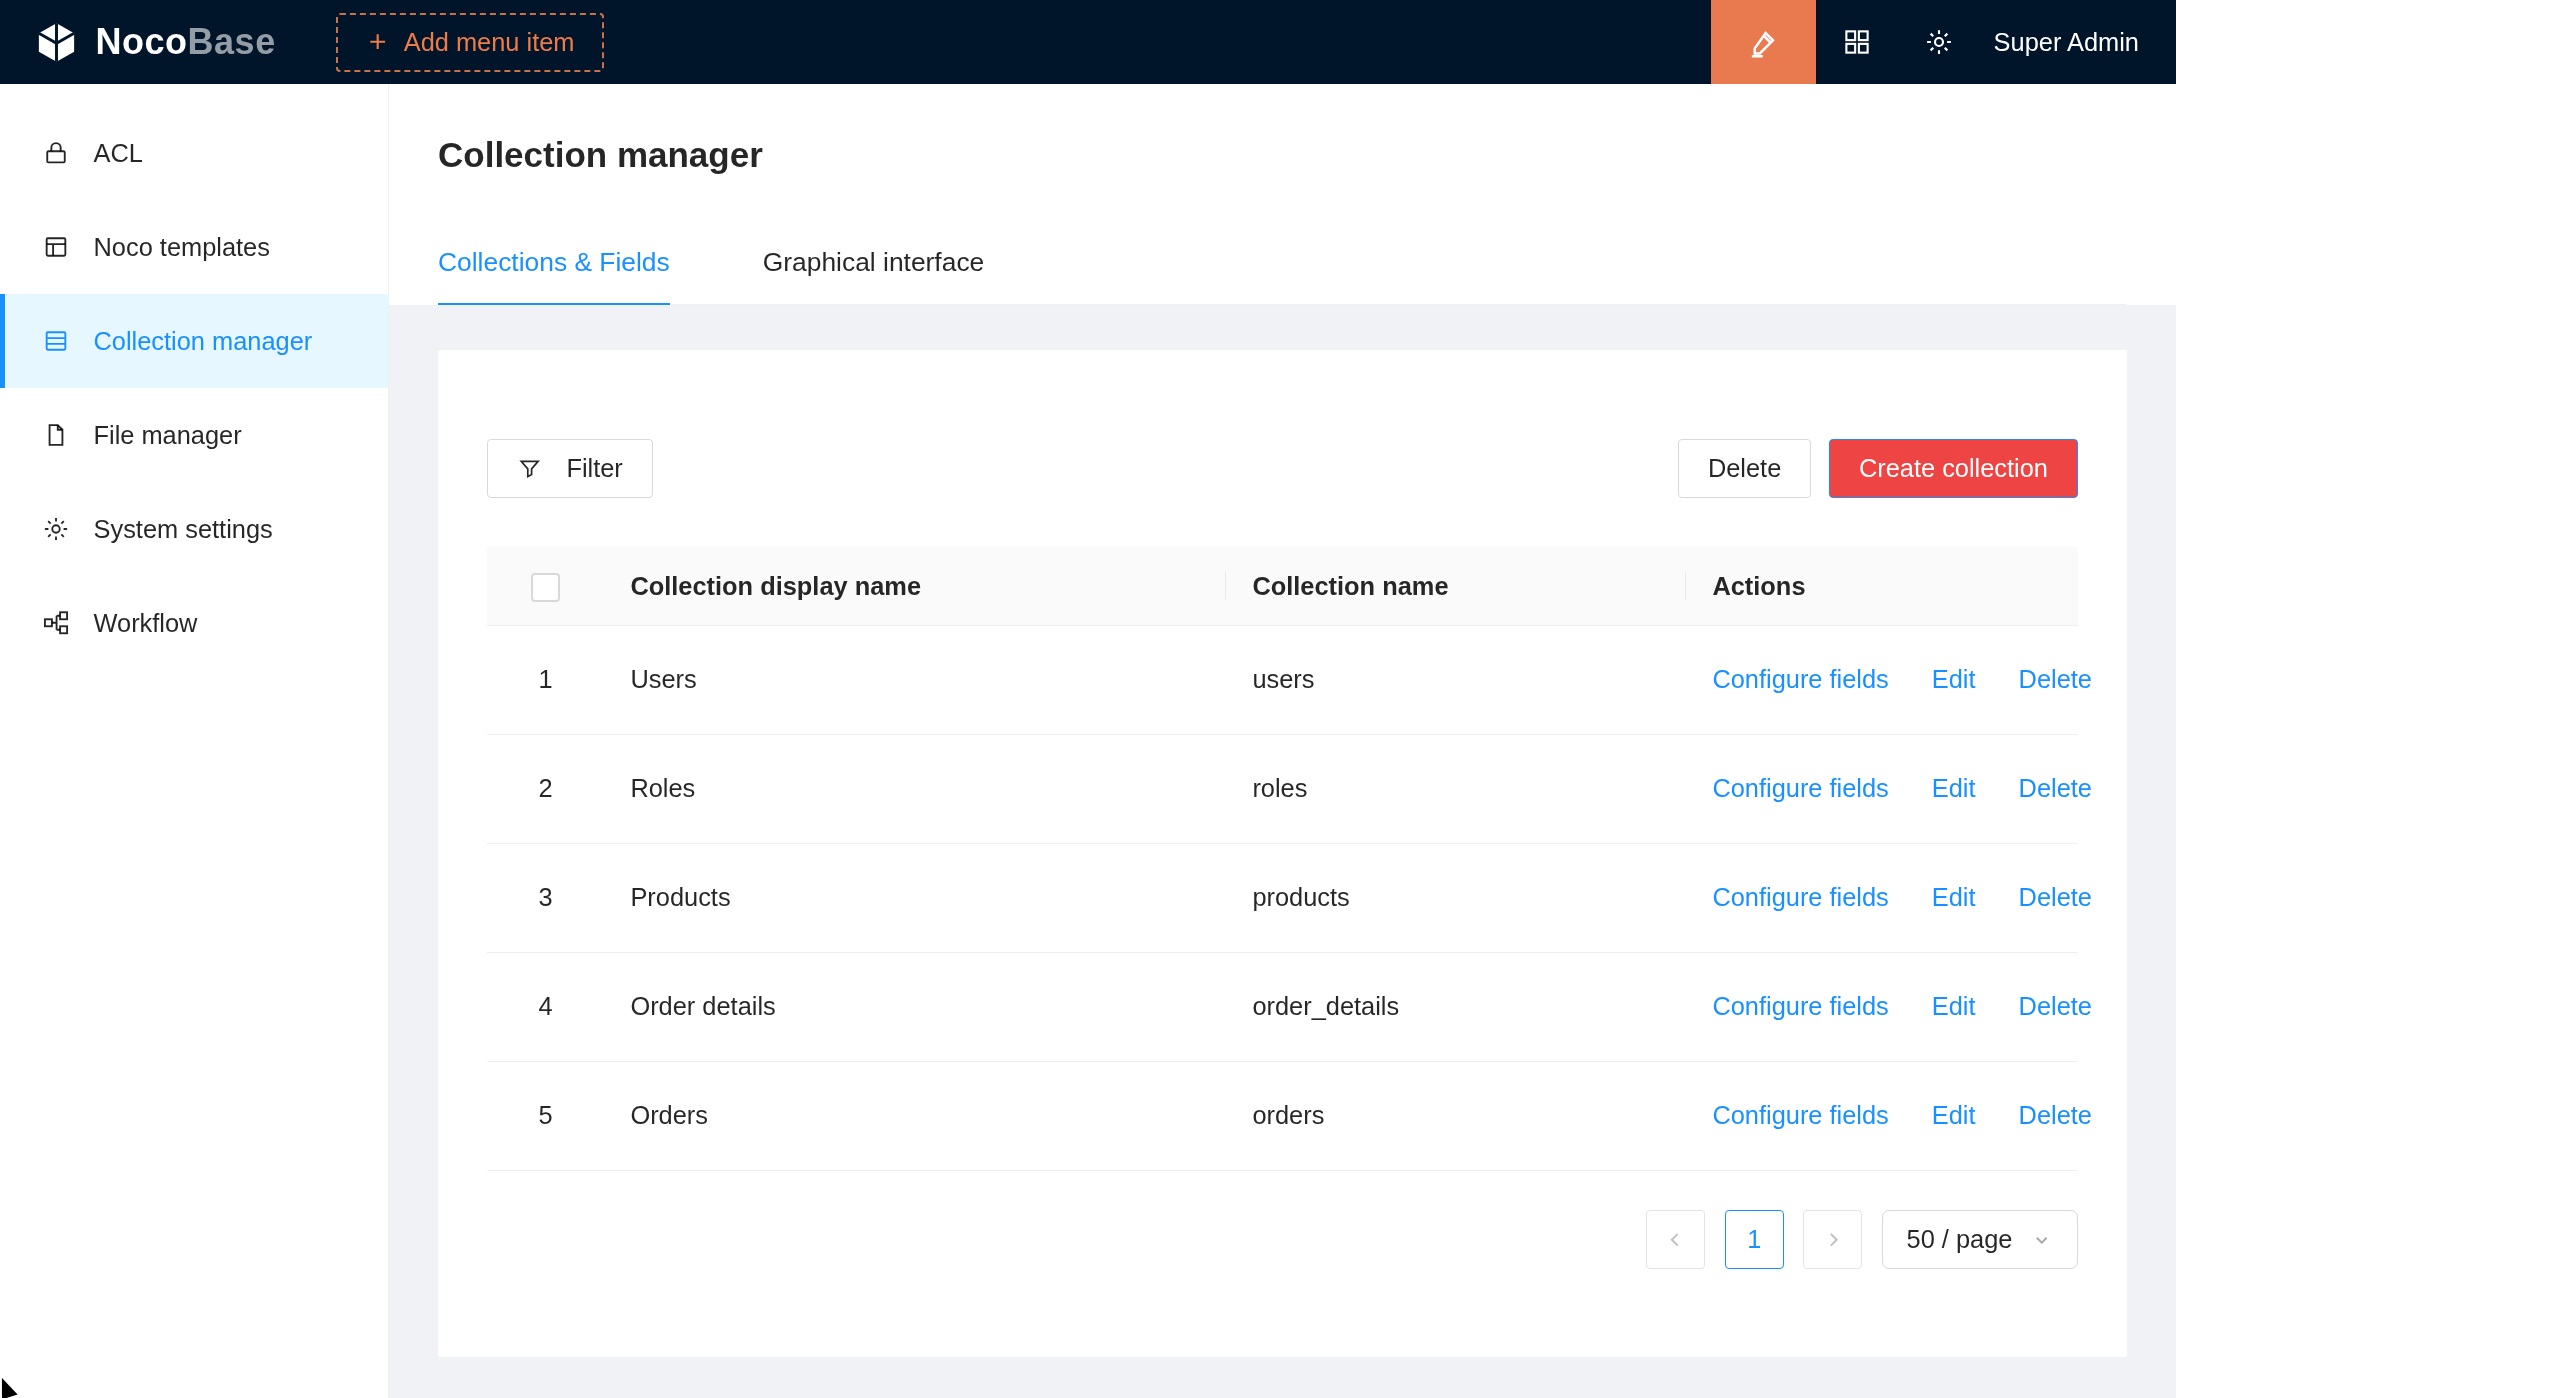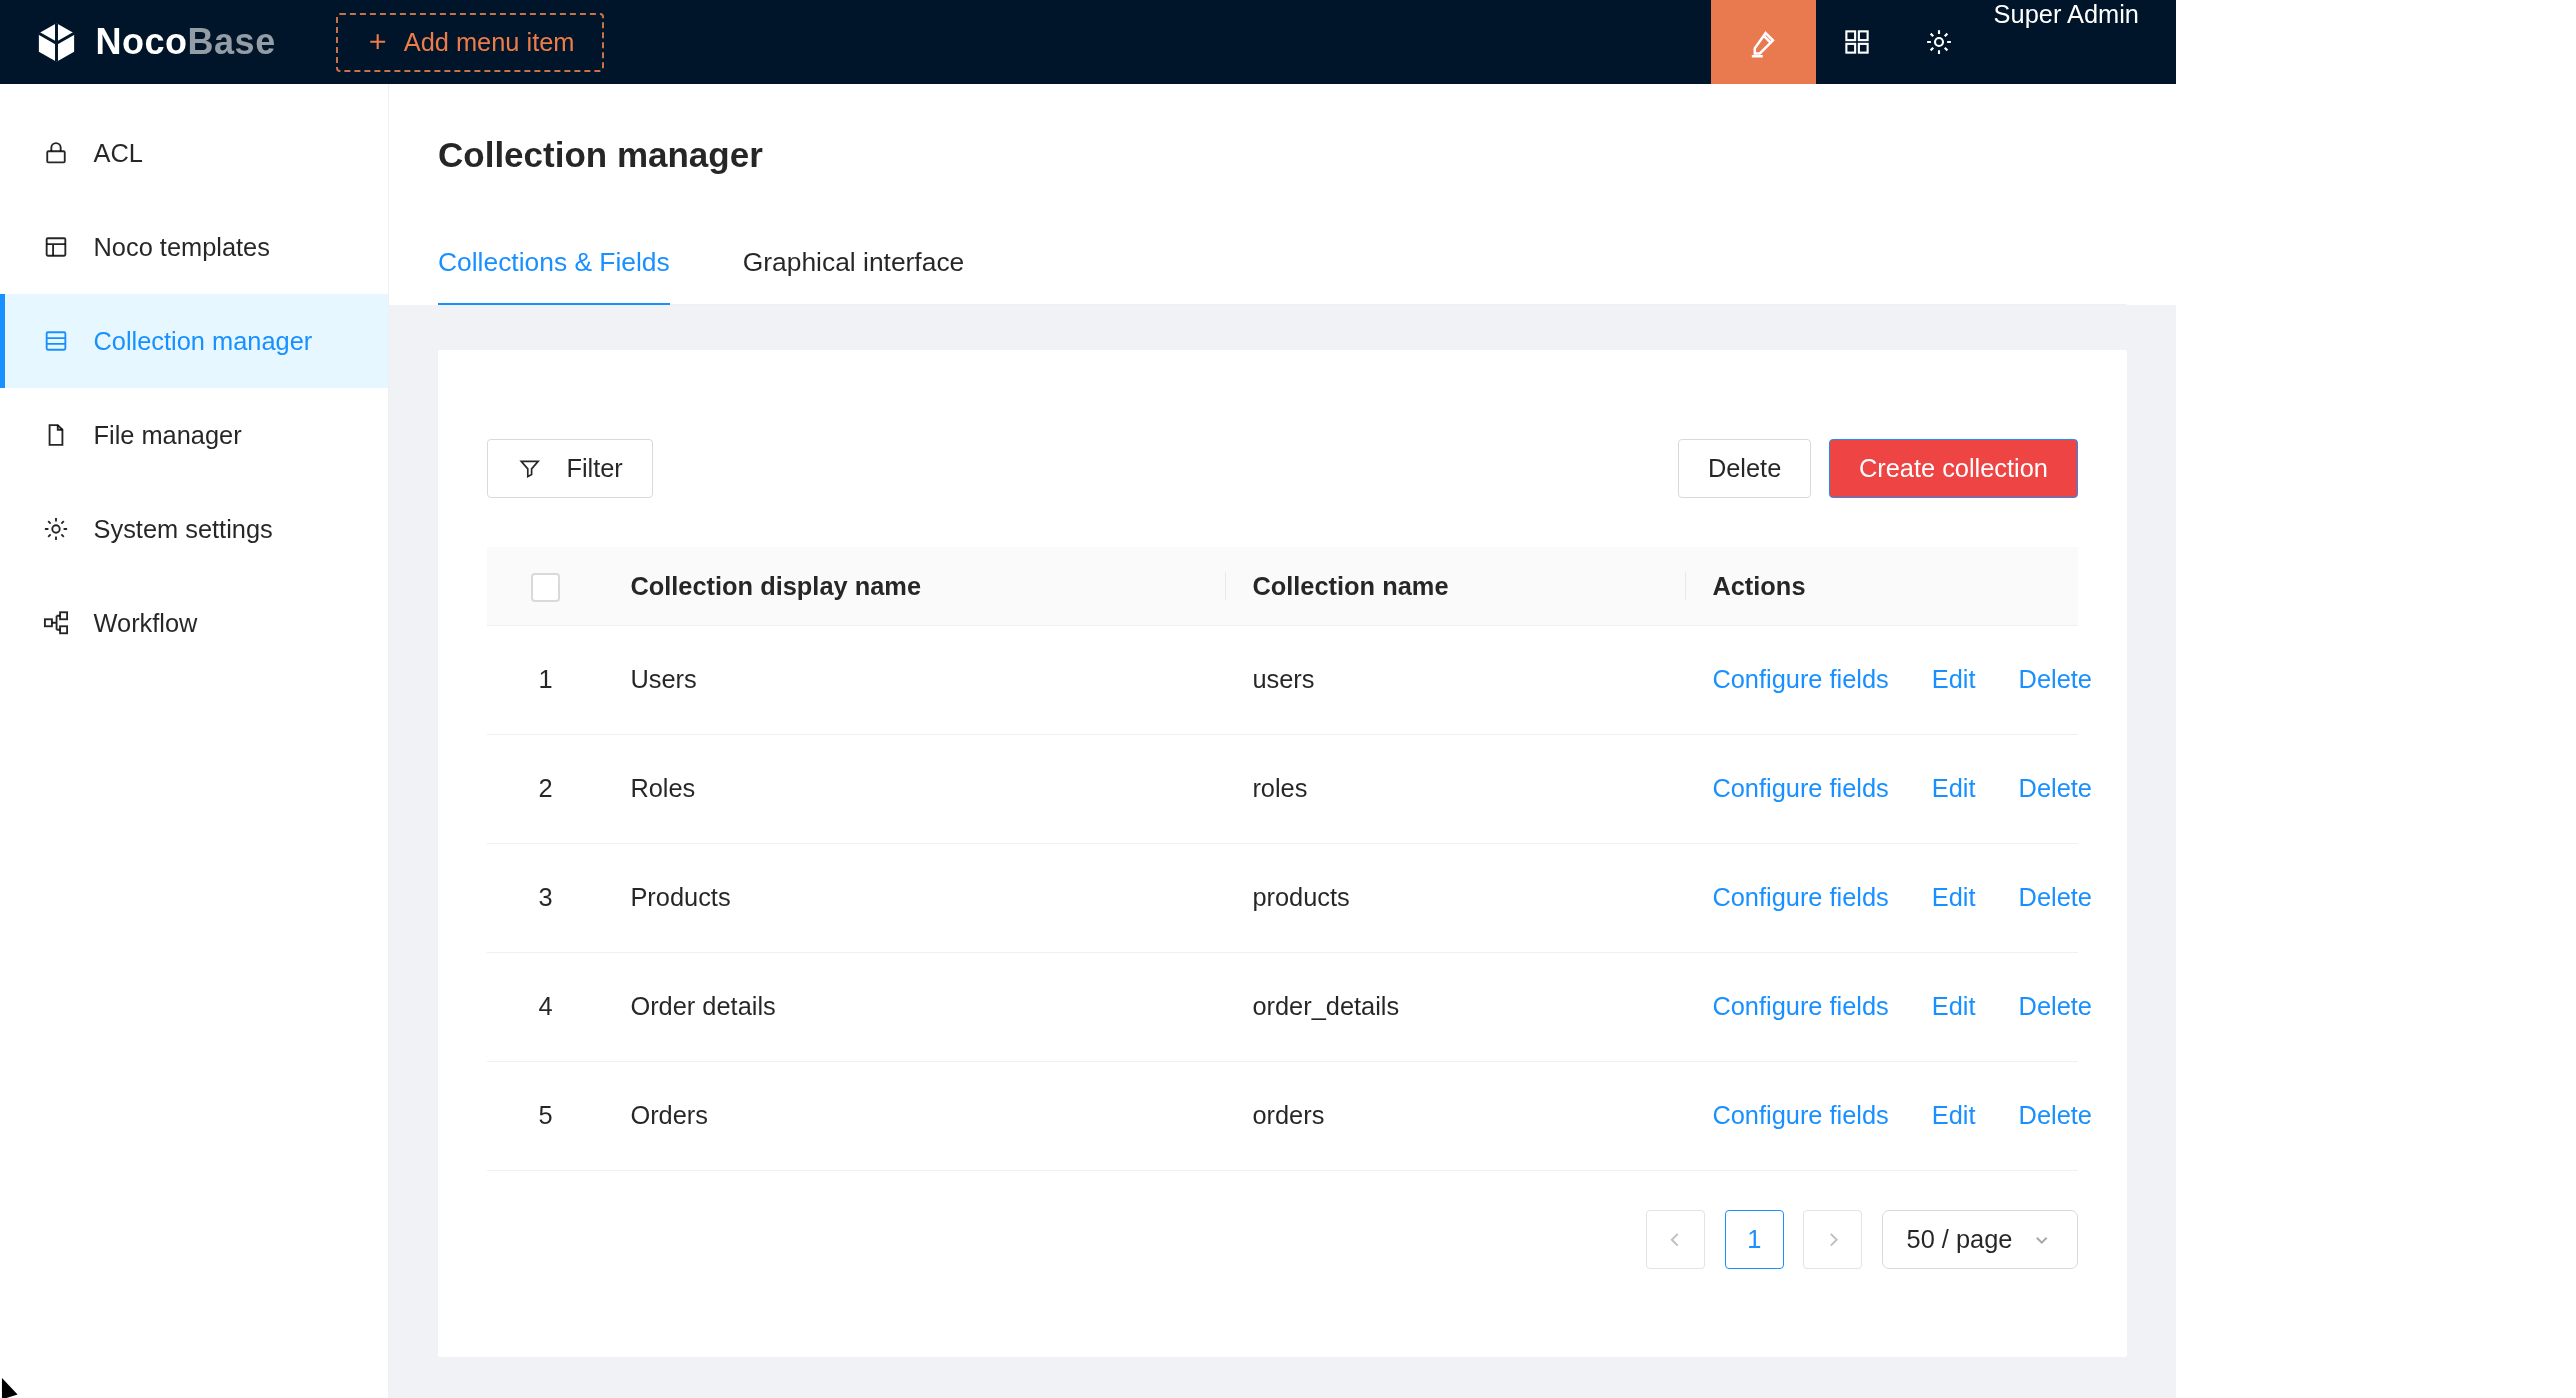--- a/index.html
+++ b/index.html
@@ -15,21 +15,21 @@
   .brand { display:flex; align-items:center; gap:15.6px; padding:0 33px; cursor:pointer; }
   .brand-icon svg { width:47px; height:47px; display:block; }
   .brand-text { font-size:36px; font-weight:700; letter-spacing:0.5px; white-space:nowrap; }
   .brand-base { color:#949da6; }
   .add-menu-btn {
     margin-left:27px; height:59px; display:inline-flex; align-items:center; gap:13.7px;
     padding:0 27px; background:transparent; border:2px dashed #ca7247; border-radius:3.9px;
     color:#ed7c49; font-size:25.4px; font-family:inherit; cursor:pointer; white-space:nowrap;
   }
   .add-menu-btn svg { width:25.4px; height:25.4px; }
-  .topbar-right { margin-left:auto; display:flex; align-items:flex-start; height:100%; }
+  .topbar-right { margin-left:auto; display:flex; align-items:center; height:100%; }
   .designer-btn { width:105px; height:100%; background:#e9794f; border:none; display:flex; align-items:center; justify-content:center; cursor:pointer; }
   .designer-btn svg { width:35px; height:35px; }
   .icon-btn { width:82px; height:100%; background:transparent; border:none; display:flex; align-items:center; justify-content:center; color:#fff; cursor:pointer; }
   .icon-btn svg { width:30px; height:30px; }
   .user-name { font-size:25.4px; padding:0 37px 0 13.7px; color:#fff; cursor:pointer; white-space:nowrap; }
 
   
   .body-row { flex:1; display:flex; min-height:0; }
 
   
@@ -39,21 +39,21 @@
     font-size:25.4px; cursor:pointer; border-left:5.9px solid transparent; color:rgba(0,0,0,0.85);
   }
   .side-item .side-icon { display:flex; }
   .side-item svg { width:28px; height:28px; flex:0 0 28px; }
   .side-item.active { background:#e6f7ff; color:#1890ff; border-left-color:#1890ff; }
 
   
   .main { flex:1; display:flex; flex-direction:column; background:#fff; min-width:0; }
   .page-header { padding:51px 49px 0; }
   .page-title { font-size:35px; font-weight:700; color:rgba(0,0,0,0.85); }
-  .tabs { display:flex; gap:73px; margin-top:72px; border-bottom:1px solid #f0f0f0; }
+  .tabs { display:flex; gap:93px; margin-top:72px; border-bottom:1px solid #f0f0f0; }
   .tab { padding-bottom:26.4px; font-size:26.4px; cursor:pointer; position:relative; white-space:nowrap; }
   .tab.active { color:#1890ff; }
   .tab.active::after { content:""; position:absolute; left:0; right:0; bottom:-1px; height:2.9px; background:#1890ff; }
 
   .content { flex:1; background:#f0f2f5; padding:45px 49px; }
   .card { background:#fff; border-radius:2px; padding:53px 49px 88px; }
 
   
   .toolbar { display:flex; align-items:center; justify-content:space-between; margin-bottom:49px; }
   .toolbar-right { display:flex; gap:17.6px; }

